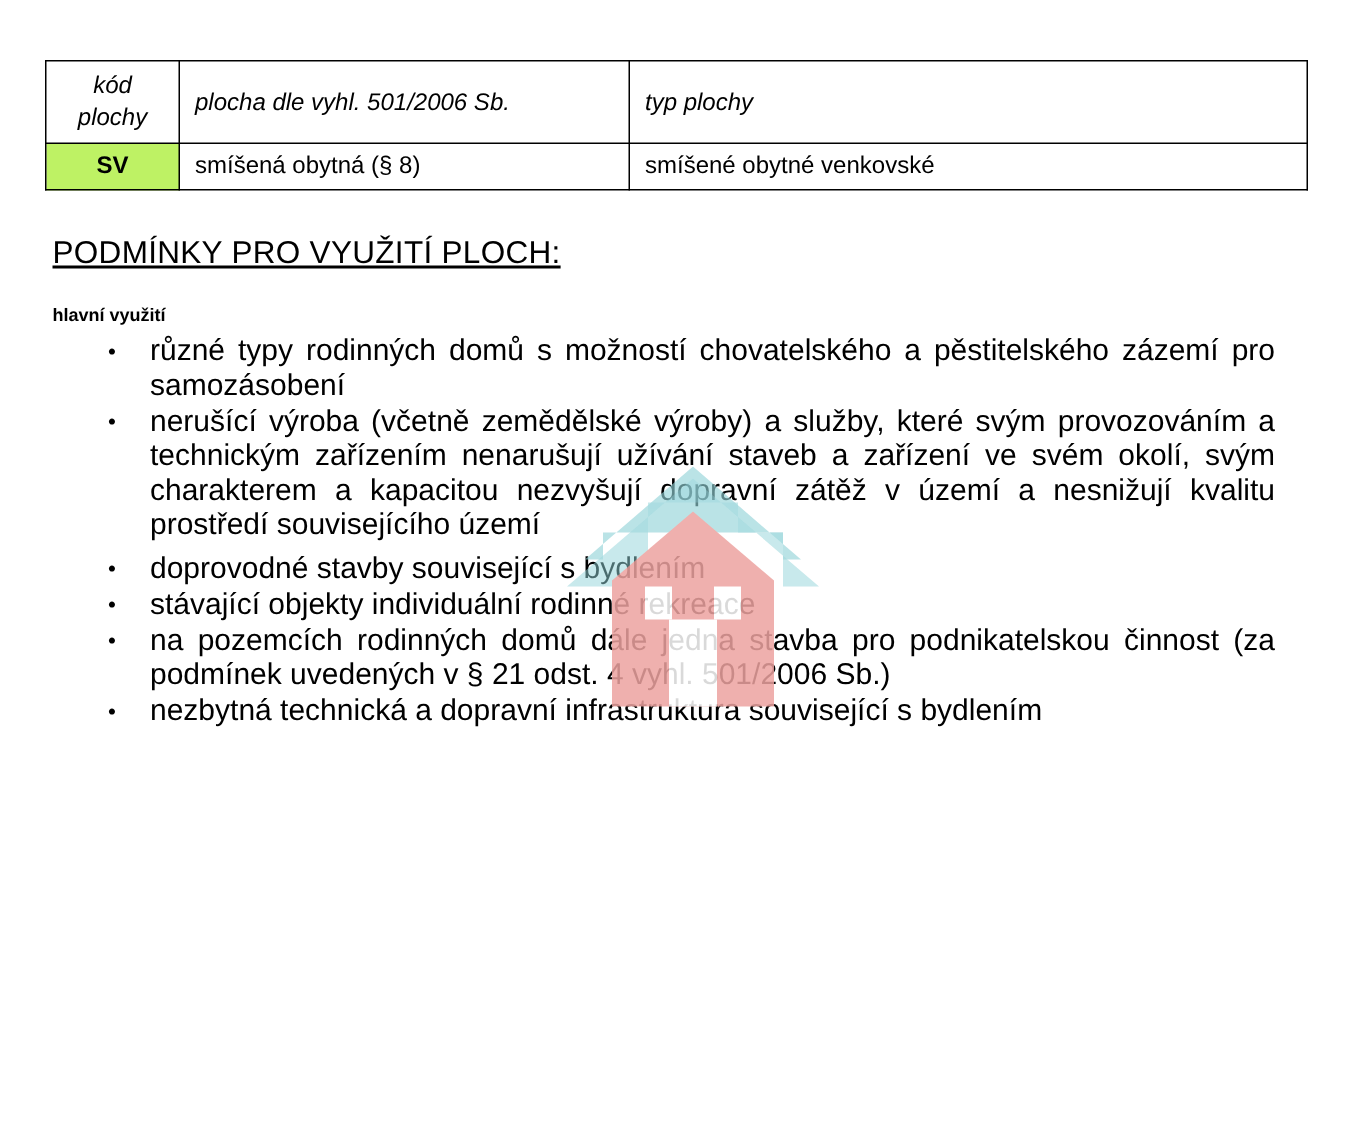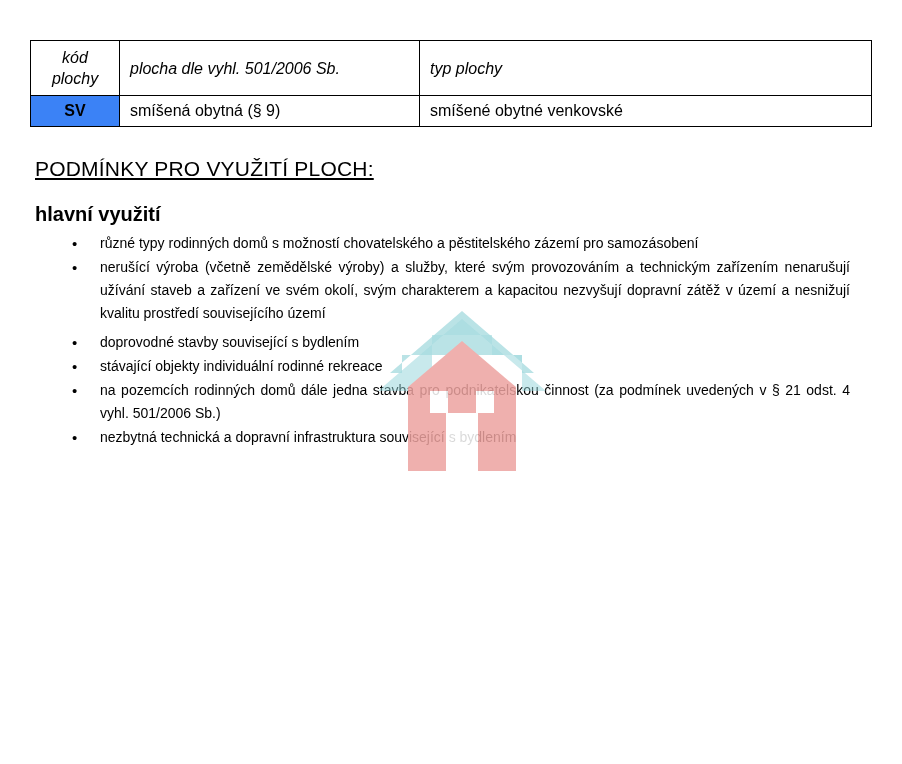--- a/index.html
+++ b/index.html
@@ -58,21 +58,21 @@
     line-height: 21px;
   }
   .hdr-code {
     text-align: center;
     padding-top: 6px !important;
     padding-bottom: 6px !important;
   }
   .hdr-desc, .hdr-type { padding-left: 10px !important; font-style: italic; }
 
   .cell-code {
-    background: #3b82f6;
+    background: #bef264;
     text-align: center;
     font-weight: bold;
     font-size: 16px;
     height: 24px;
   }
   .cell-desc, .cell-type {
     padding-left: 10px !important;
     font-size: 16px;
     height: 24px;
   }
@@ -82,33 +82,33 @@
     margin-top: 30px;
     margin-left: 5px;
     font-size: 21px;
     text-decoration: underline;
     letter-spacing: 0.2px;
   }
 
   .subheading {
     margin-top: 22px;
     margin-left: 5px;
-    font-size: 20px;
+    font-size: 12px;
     font-weight: bold;
   }
   .subheading.tight { margin-top: 24px; }
 
   ul.bullets {
     margin: 6px 0 0 0;
     padding-left: 70px;
     list-style: none;
   }
   ul.bullets li {
     position: relative;
-    font-size: 14px;
+    font-size: 20px;
     line-height: 23px;
     text-align: justify;
     padding-right: 22px;
     margin-bottom: 1px;
   }
   ul.bullets li::before {
     content: "\2022";
     position: absolute;
     left: -28px;
     top: 0;
@@ -140,21 +140,21 @@
         <col class="col-type">
     </colgroup>
     <tbody>
       <tr>
         <td class="hdr-code">kód plochy</td>
         <td class="hdr-desc">plocha dle vyhl. 501/2006 Sb.</td>
         <td class="hdr-type">typ plochy</td>
       </tr>
       <tr>
         <td class="cell-code">SV</td>
-        <td class="cell-desc">smíšená obytná (§ 9)</td>
+        <td class="cell-desc">smíšená obytná (§ 8)</td>
         <td class="cell-type">smíšené obytné venkovské</td>
       </tr>
     </tbody>
   </table>
 
   <div class="section-title">PODMÍNKY PRO VYUŽITÍ PLOCH:</div>
 
   <div class="subheading">hlavní využití</div>
   <ul class="bullets">
     <li>různé typy rodinných domů s možností chovatelského a pěstitelského zázemí pro samozásobení</li>

